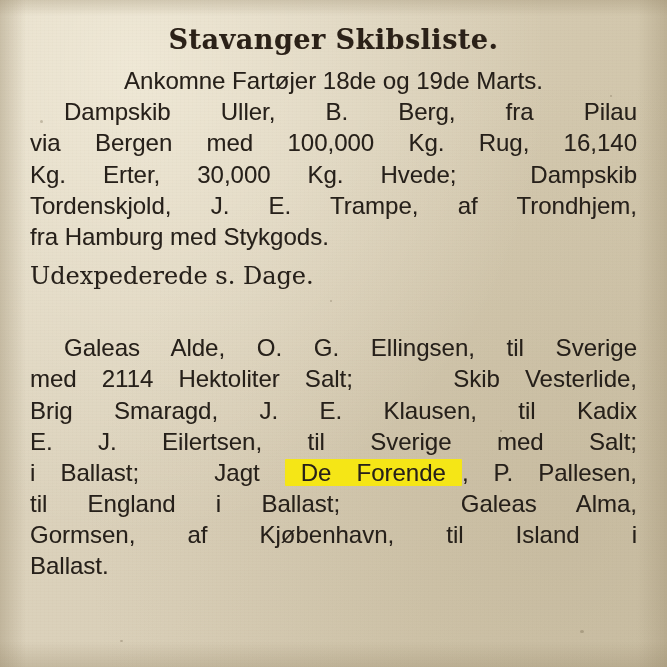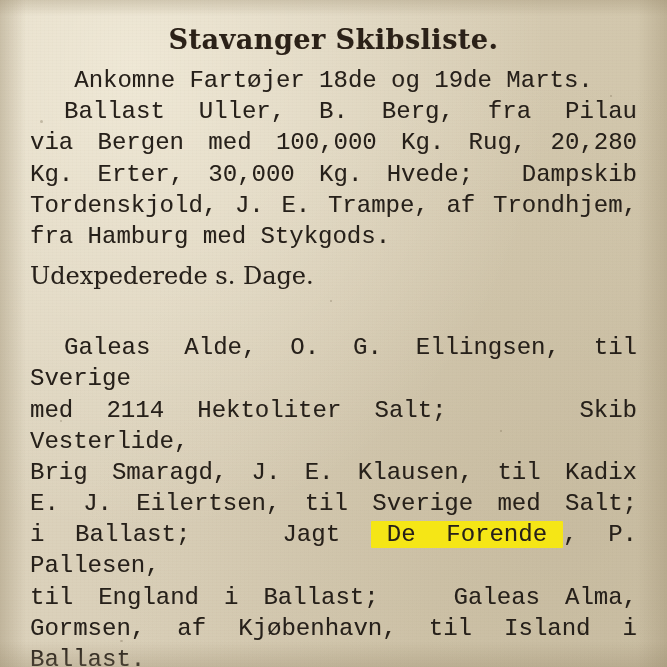--- a/index.html
+++ b/index.html
@@ -52,21 +52,21 @@
     text-align: center;
     font-family: "DejaVu Serif", serif;
     font-weight: bold;
     font-size: 27px;
     letter-spacing: 0.5px;
     color: #2b2118;
     margin: 6px 0 10px 0;
     text-shadow: 0.4px 0.3px 0 rgba(60,45,30,0.30);
   }
   .line {
-    font-family: Liberation Mono, monospace;
+    font-family: Liberation Sans, sans-serif;
     font-size: 24px;
     color: #26201a;
     line-height: 1.30;
     margin: 0;
     white-space: pre-wrap;
     text-shadow: 0.3px 0.2px 0 rgba(60,45,30,0.22);
   }
   .lines-block {
     margin-bottom: 6px;
   }
@@ -134,22 +134,22 @@
   <div class="speck" style="left:500px; top:430px; width:2px; height:2px;"></div>
   <div class="speck" style="left:60px; top:420px; width:2px; height:2px;"></div>
 
   <div class="content">
 
     <div class="headline">Stavanger Skibsliste.</div>
 
     <div class="line center">Ankomne Fartøjer 18de og 19de Marts.</div>
 
     <div class="lines-block">
-      <div class="line just" style="text-indent:34px;">Ballast Uller, B. Berg, fra Pilau</div>
-      <div class="line just">via Bergen med 100,000 Kg. Rug, 20,280</div>
+      <div class="line just" style="text-indent:34px;">Dampskib Uller, B. Berg, fra Pilau</div>
+      <div class="line just">via Bergen med 100,000 Kg. Rug, 16,140</div>
       <div class="line just">Kg. Erter, 30,000 Kg. Hvede;  Dampskib</div>
       <div class="line just">Tordenskjold, J. E. Trampe, af Trondhjem,</div>
       <div class="line left">fra Hamburg med Stykgods.</div>
     </div>
 
     <div class="sub-head">Udexpederede s. Dage.</div>
 
     <div class="lines-block">
       <div class="line just" style="text-indent:34px;margin-top:42px;">Galeas Alde, O. G. Ellingsen, til Sverige</div>
       <div class="line just">med 2114 Hektoliter Salt;    Skib Vesterlide,</div>

